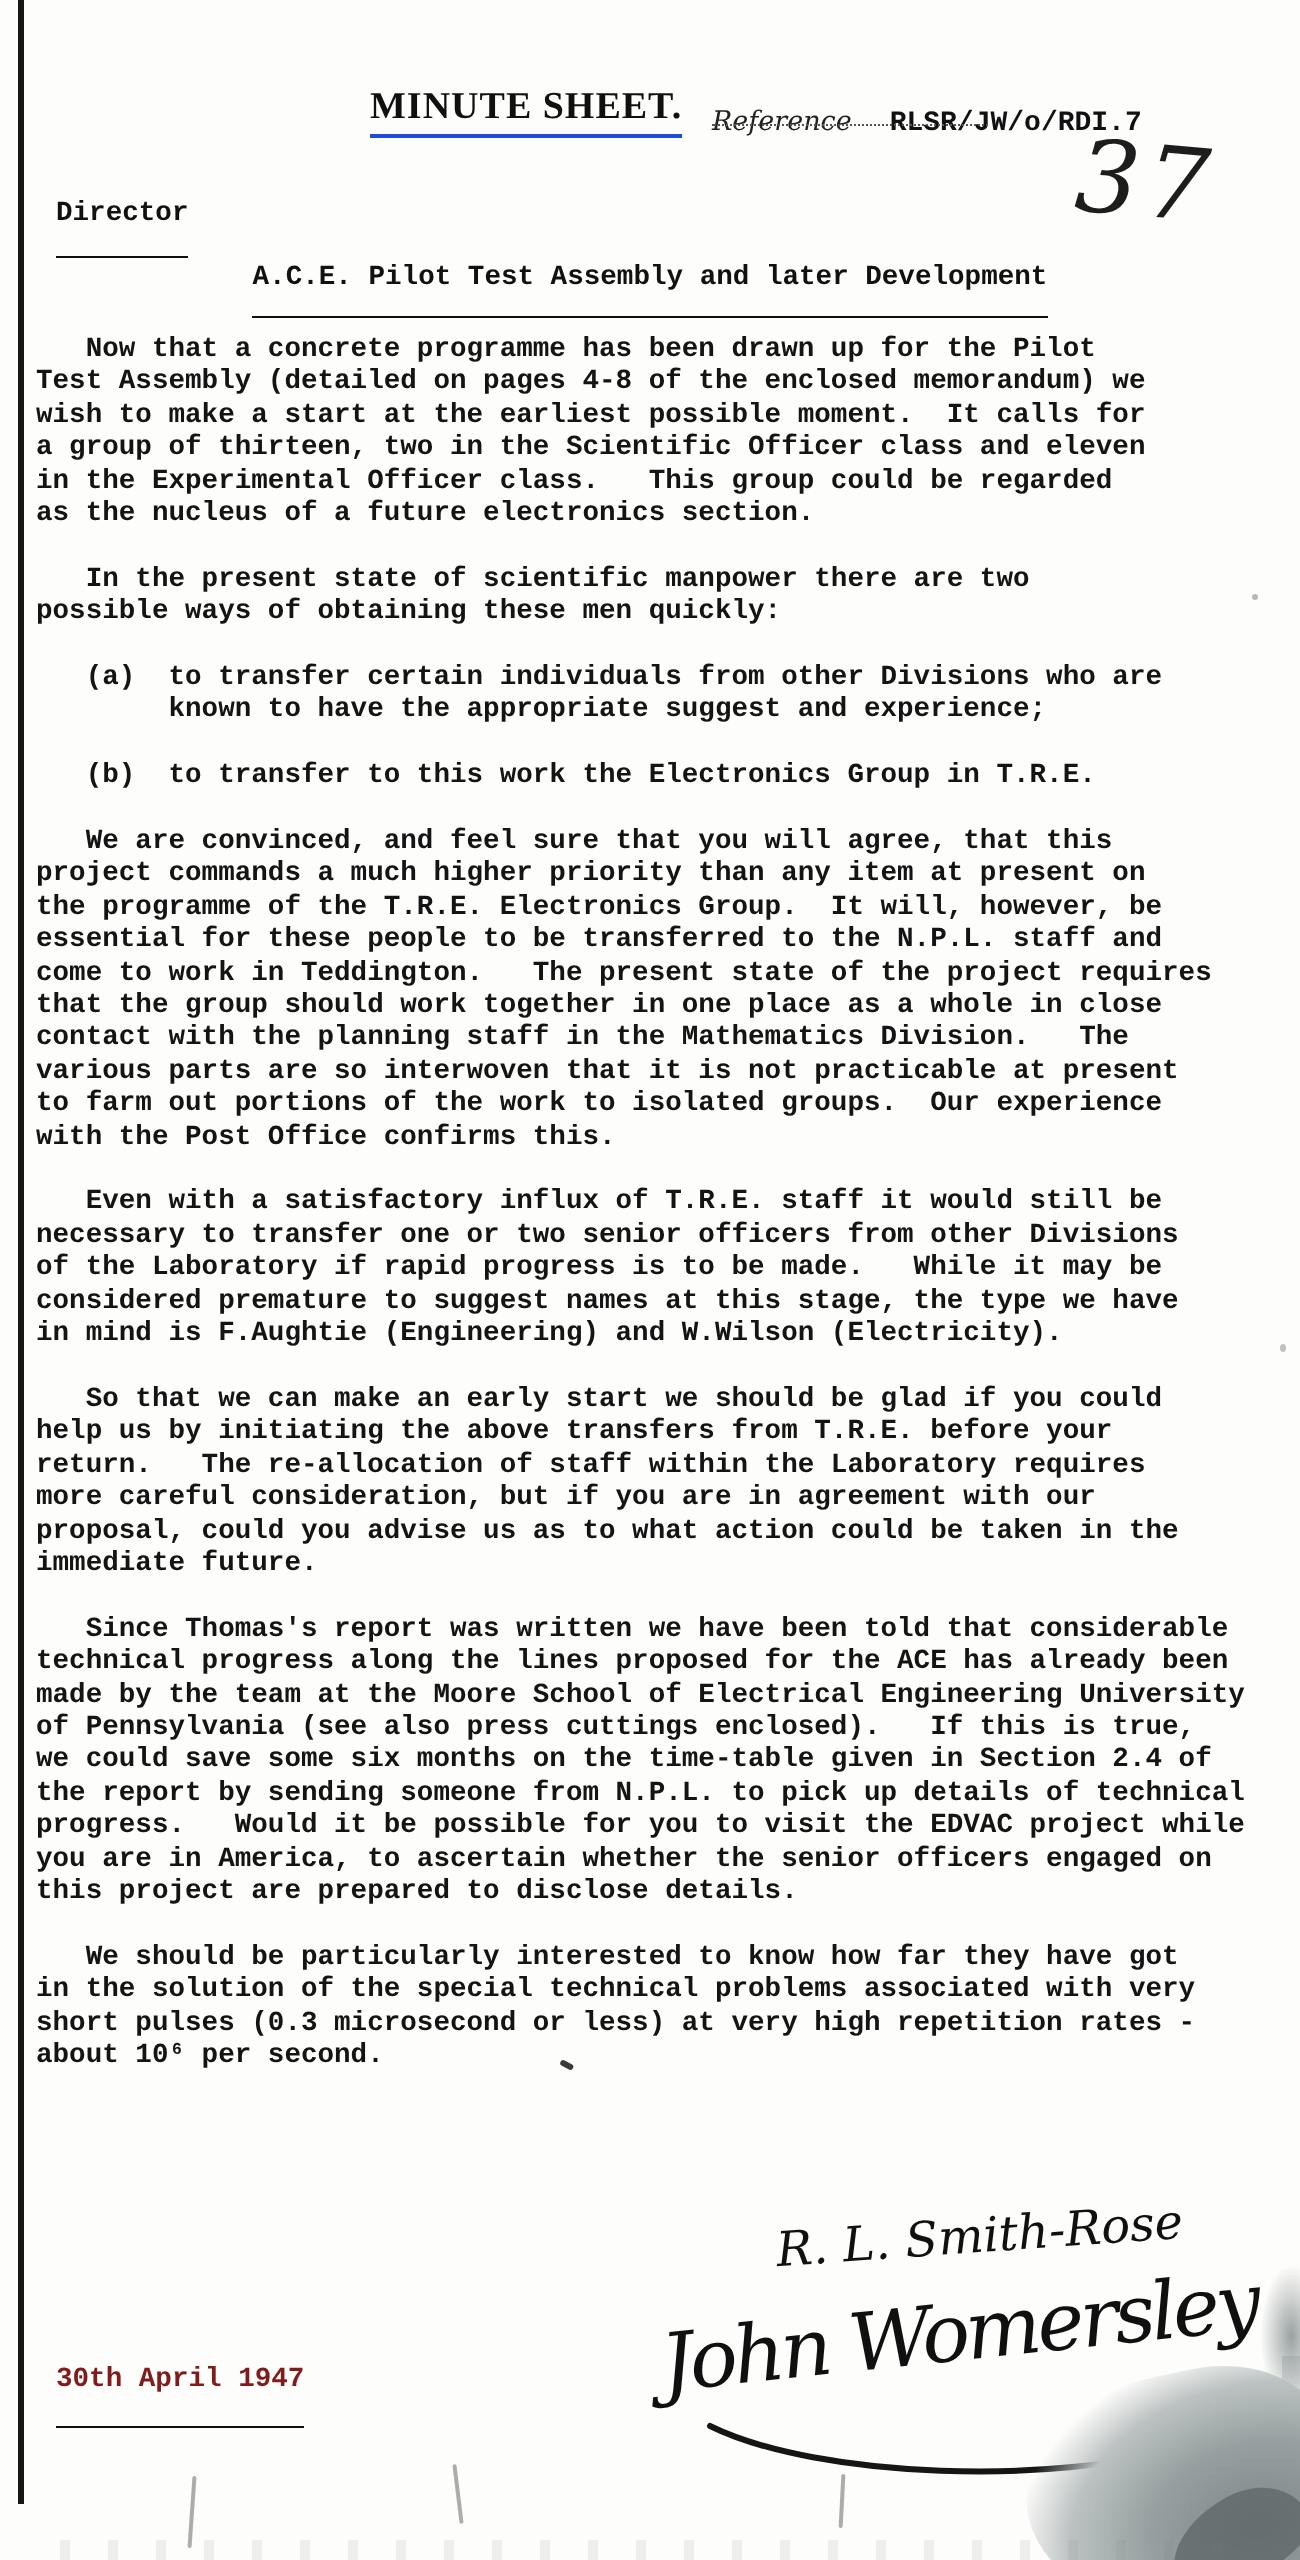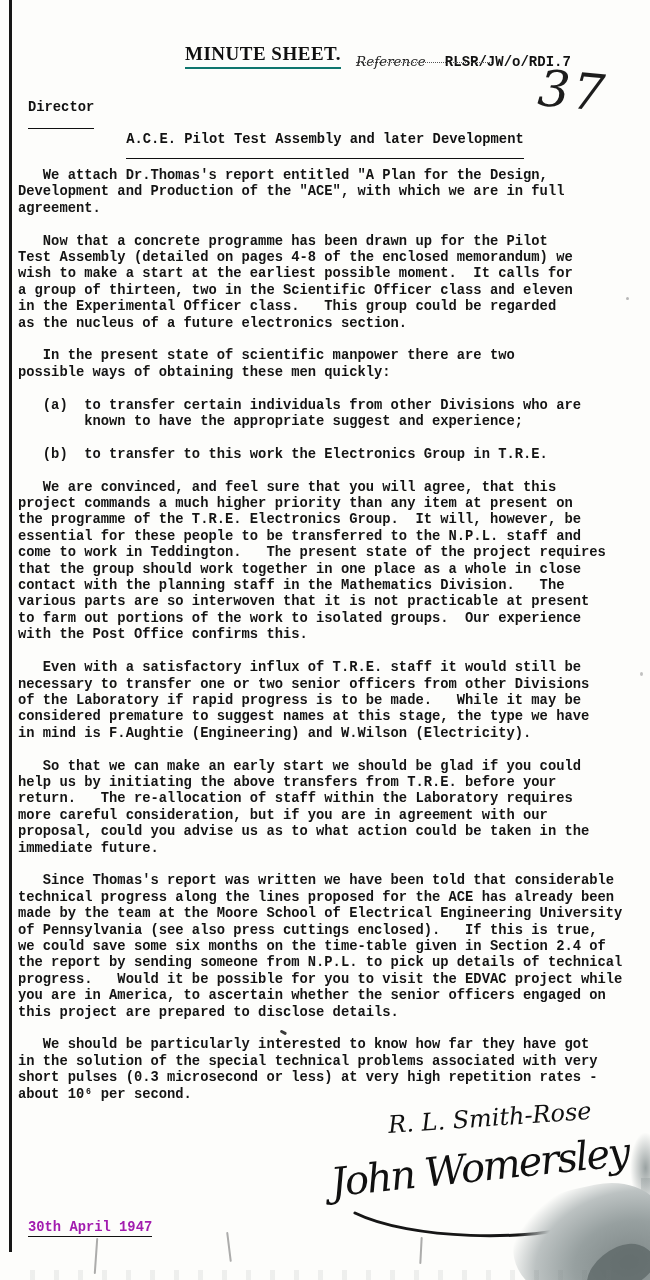--- a/index.html
+++ b/index.html
@@ -33,21 +33,21 @@
     background:repeating-linear-gradient(90deg, rgba(116,124,124,.22) 0 5px, rgba(255,255,255,0) 5px 24px);
     opacity:.5; }
   .stray-mark { position:absolute; left:280px; top:1031px; width:7px; height:2.5px; background:#3a3a3a;
     transform:rotate(28deg); border-radius:2px; }
   .dot-1 { position:absolute; left:626px; top:297px; width:3px; height:3px; background:#9a9a9a; border-radius:50%; opacity:.7; }
   .dot-2 { position:absolute; left:640px; top:672px; width:3px; height:4px; background:#9a9a9a; border-radius:50%; opacity:.6; }
 
   
   .title { position:absolute; left:185px; top:43px;
     font-family:"Liberation Serif", serif; font-size:19px; font-weight:600; letter-spacing:.5px;
-    color:#101010; border-bottom:2px solid #0f766e; padding-bottom:2px; }
+    color:#101010; border-bottom:2px solid #1d4ed8; padding-bottom:2px; }
   .reference { position:absolute; left:356px; top:53px; display:flex; align-items:baseline; gap:5px; }
   .ref-label { font-family:"DejaVu Serif", serif; font-style:italic; font-size:13.5px; color:#222; }
   .ref-value { font-family:"Liberation Mono","DejaVu Sans Mono",monospace; font-weight:700; font-size:14px; color:#111;margin-left:14px; }
   .ref-dots { position:absolute; left:356px; top:62px; width:138px; border-bottom:1.5px dotted #555; }
   .addressee { position:absolute; left:28px; top:100px;
     font-family:"Liberation Mono","DejaVu Sans Mono",monospace; font-weight:700; font-size:13.8px; color:#111;
     border-bottom:1.5px solid #101010; padding-bottom:13px; }
   .pagenum { position:absolute; left:538px; top:62px;
     font-family:"DejaVu Serif", serif; font-style:italic; font-size:50px; color:#1d1d1d;
     letter-spacing:3px; transform:rotate(5deg); }
@@ -63,22 +63,22 @@
     font-size:13.8px; line-height:16.4px; color:#141414; }
   .para-p5 { margin-top:0; }
   .para-p8 { }
 
   
   .sig { position:absolute; font-family:"DejaVu Serif", serif; font-style:italic; color:#101010; white-space:nowrap; }
   .sig1 { left:388px; top:1104px; font-size:24px; transform:rotate(-4deg); }
   .sig2 { left:330px; top:1144px; font-size:40px; letter-spacing:-2px; transform:rotate(-6deg); }
   .flourish { position:absolute; left:350px; top:1198px; }
   .date { position:absolute; left:28px; top:1183px;
-    font-family:"Liberation Mono","DejaVu Sans Mono",monospace; font-weight:700; font-size:13.8px; color:#a21caf;
-    border-bottom:1.5px solid #101010; padding-bottom:1px;margin-top:37px; }
+    font-family:"Liberation Mono","DejaVu Sans Mono",monospace; font-weight:700; font-size:13.8px; color:#7f1d1d;
+    border-bottom:1.5px solid #101010; padding-bottom:15px; }
   .over { position:absolute; left:548px; top:1238px;
     font-family:"Liberation Serif", serif; font-size:15px; color:#1a1a1a; }
 </style>
 </head>
 <body>
 
 <div class="page">
 
   <div class="left-rule"></div>
 
@@ -92,23 +92,20 @@
 
   <div class="addressee">Director</div>
 
   <div class="pagenum">37</div>
 
   <div class="subject-wrap">
     <span class="subject">A.C.E. Pilot Test Assembly and later Development</span>
   </div>
 
   <div class="body-text">
-    <div class="para">   We attach Dr.Thomas's report entitled "A Plan for the Design,
-Development and Production of the "ACE", with which we are in full
-agreement.</div>
     <div class="para">   Now that a concrete programme has been drawn up for the Pilot
 Test Assembly (detailed on pages 4-8 of the enclosed memorandum) we
 wish to make a start at the earliest possible moment.  It calls for
 a group of thirteen, two in the Scientific Officer class and eleven
 in the Experimental Officer class.   This group could be regarded
 as the nucleus of a future electronics section.</div>
     <div class="para">   In the present state of scientific manpower there are two
 possible ways of obtaining these men quickly:</div>
     <div class="para">   (a)  to transfer certain individuals from other Divisions who are
         known to have the appropriate suggest and experience;</div>

